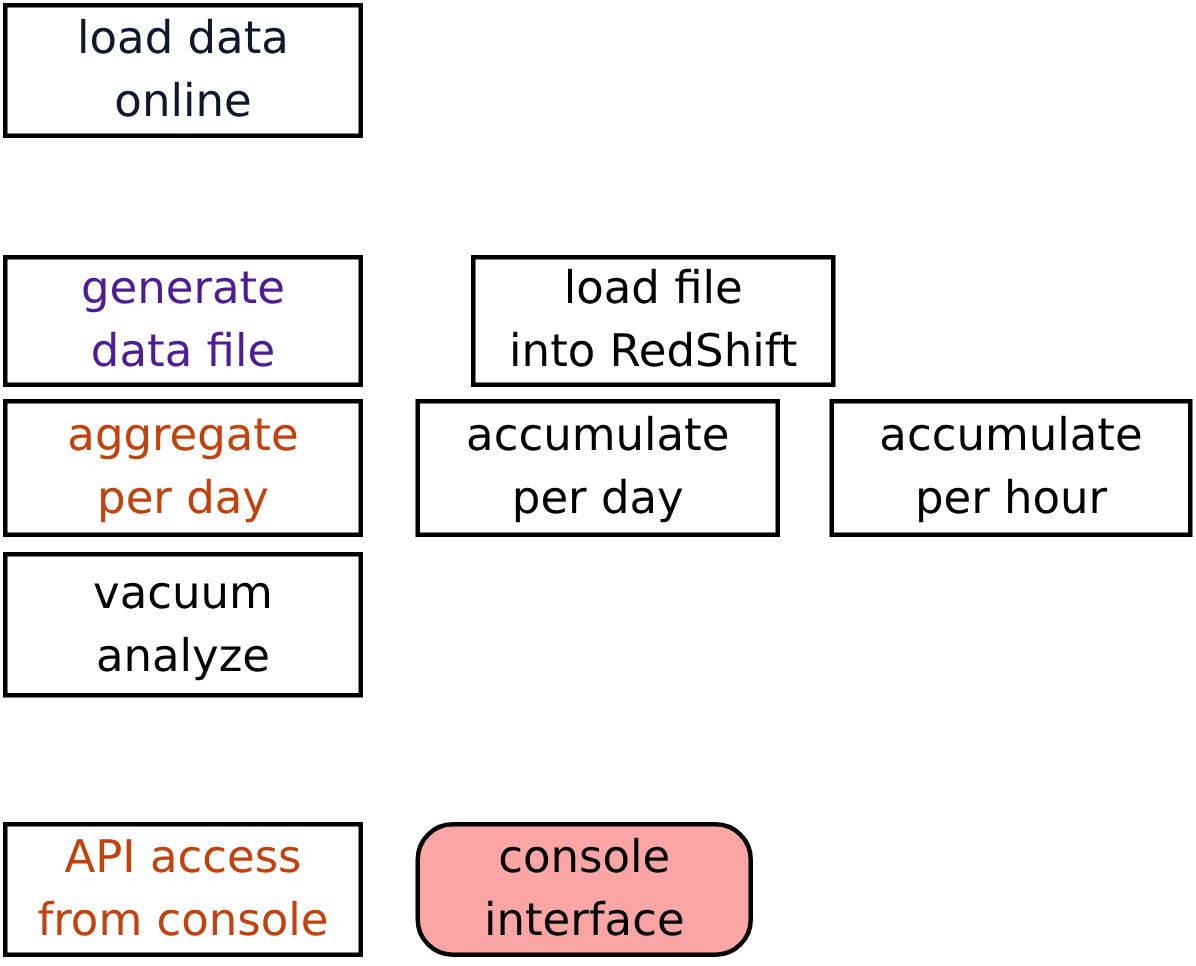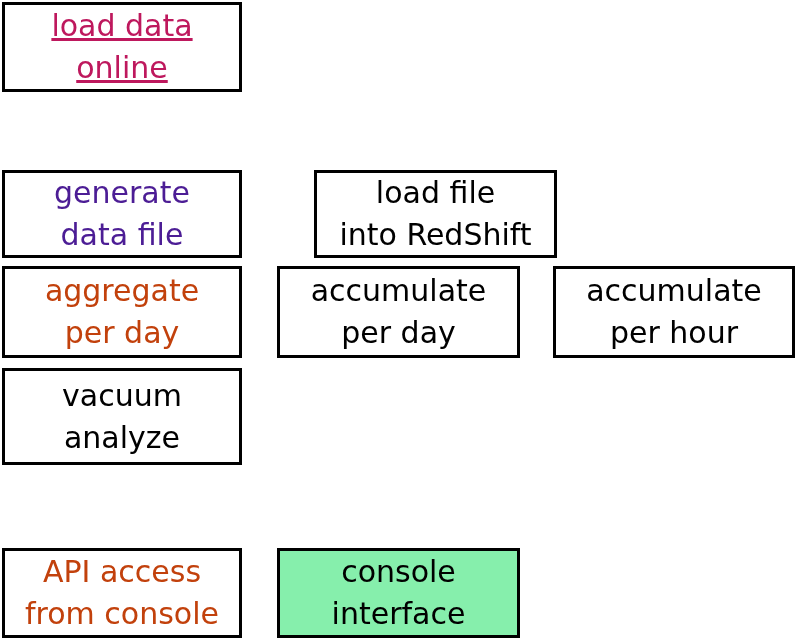--- a/index.html
+++ b/index.html
@@ -32,21 +32,21 @@
     white-space: pre-line;
     font-weight: 400;
     letter-spacing: 0px;
   }
 </style>
 </head>
 <body>
 
 <div id="canvas">
     <div class="node-box" style="left: 2px; top: 2px; width: 240px; height: 90px; border-color: rgb(0, 0, 0); background: rgb(255, 255, 255);">
-      <div class="node-label" style="color: #be185d; text-decoration: underline;">load data
+      <div class="node-label" style="color: #0f172a;">load data
 online</div>
     </div>
     <div class="node-box" style="left: 2px; top: 170px; width: 240px; height: 88px; border-color: rgb(0, 0, 0); background: rgb(255, 255, 255);">
       <div class="node-label" style="color: #4c1d95;">generate
 data file</div>
     </div>
     <div class="node-box" style="left: 277px; top: 170px; width: 243px; height: 88px; border-color: rgb(0, 0, 0); background: rgb(255, 255, 255); margin-left: 37px;">
       <div class="node-label" style="color: rgb(0, 0, 0);">load file
 into RedShift</div>
     </div>
@@ -63,17 +63,17 @@
 per hour</div>
     </div>
     <div class="node-box" style="left: 2px; top: 368px; width: 240px; height: 97px; border-color: rgb(0, 0, 0); background: rgb(255, 255, 255);">
       <div class="node-label" style="color: rgb(0, 0, 0);">vacuum
 analyze</div>
     </div>
     <div class="node-box" style="left: 2px; top: 548px; width: 240px; height: 90px; border-color: rgb(0, 0, 0); background: rgb(255, 255, 255);">
       <div class="node-label" style="color: #c2410c;">API access
 from console</div>
     </div>
-    <div class="node-box" style="left: 277px; top: 548px; width: 243px; height: 90px; border-color: rgb(0, 0, 0); background: #86efac;">
+    <div class="node-box" style="left: 277px; top: 548px; width: 225px; height: 90px; border-color: rgb(0, 0, 0); background: #fca5a5; border-radius: 25px;">
       <div class="node-label" style="color: rgb(0, 0, 0);">console
 interface</div>
     </div>
   </div>
 
 </body></html>

